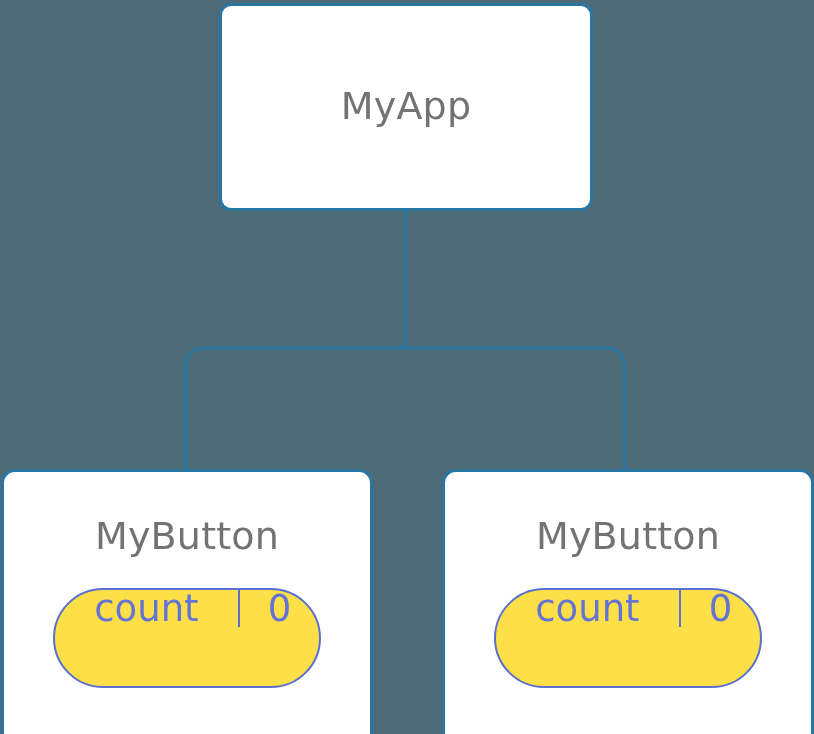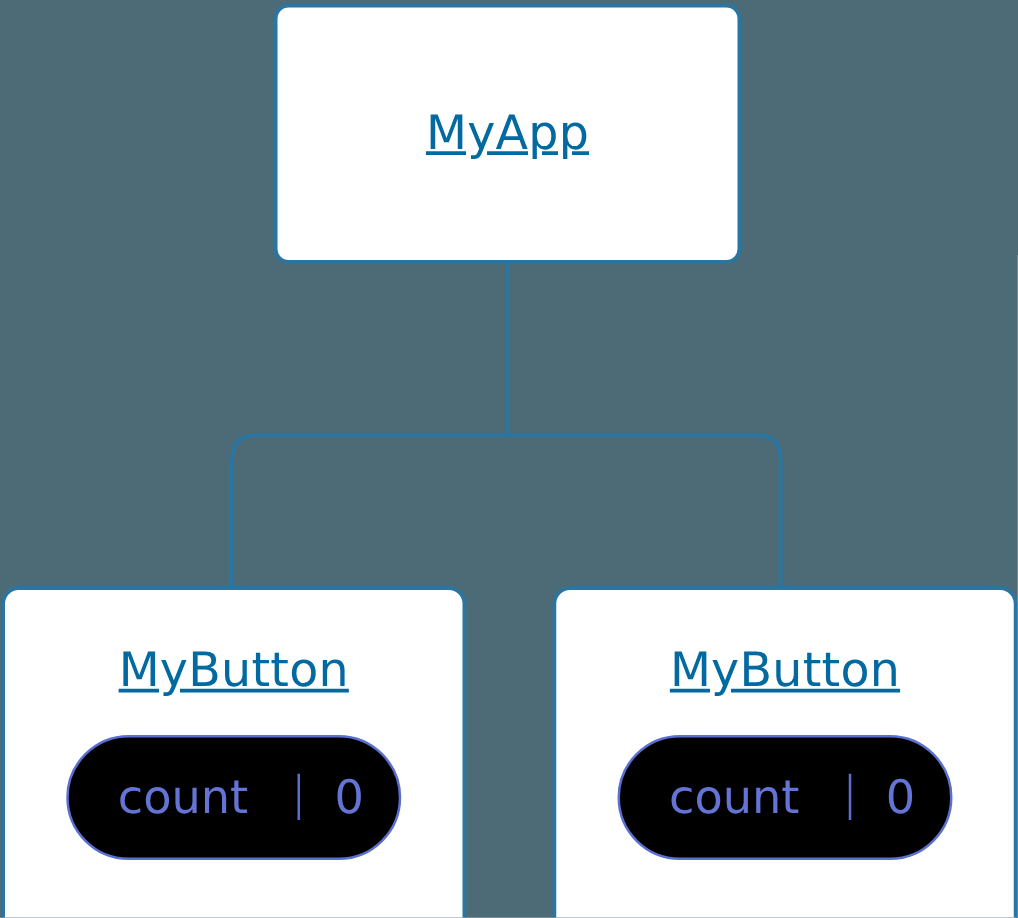--- a/index.html
+++ b/index.html
@@ -60,44 +60,43 @@
     top: 469px;
     justify-content: flex-start;
     padding-top: 44px;
     border-radius: 14px;
   }
 
   .node-child-left  { left: 1px;   }
   .node-child-right { left: 442px; }
 
   .node-title {
-    color: #0369a1;
+    color: #737373;
     font-size: 38px;
     line-height: 1.1;
     letter-spacing: 0.2px;
     white-space: nowrap;
-    text-decoration: underline;
   }
 
   .node-root .node-title {
     font-size: 38px;
   }
 
   
   .state-pill {
     position: relative;
     margin-top: 30px;
     width: 268px;
     height: 100px;
     border: 2.5px solid #5b6fd0;
     border-radius: 50px;
     box-sizing: border-box;
     display: flex;
-    align-items: center;
-    background: #000000;
+    align-items: flex-start;
+    background: #fde047;
   }
 
   .pill-key {
     flex: 0 0 70%;
     display: flex;
     align-items: center;
     justify-content: center;
     border-right: 2.5px solid #5b6fd0;
     box-sizing: border-box;
   }

